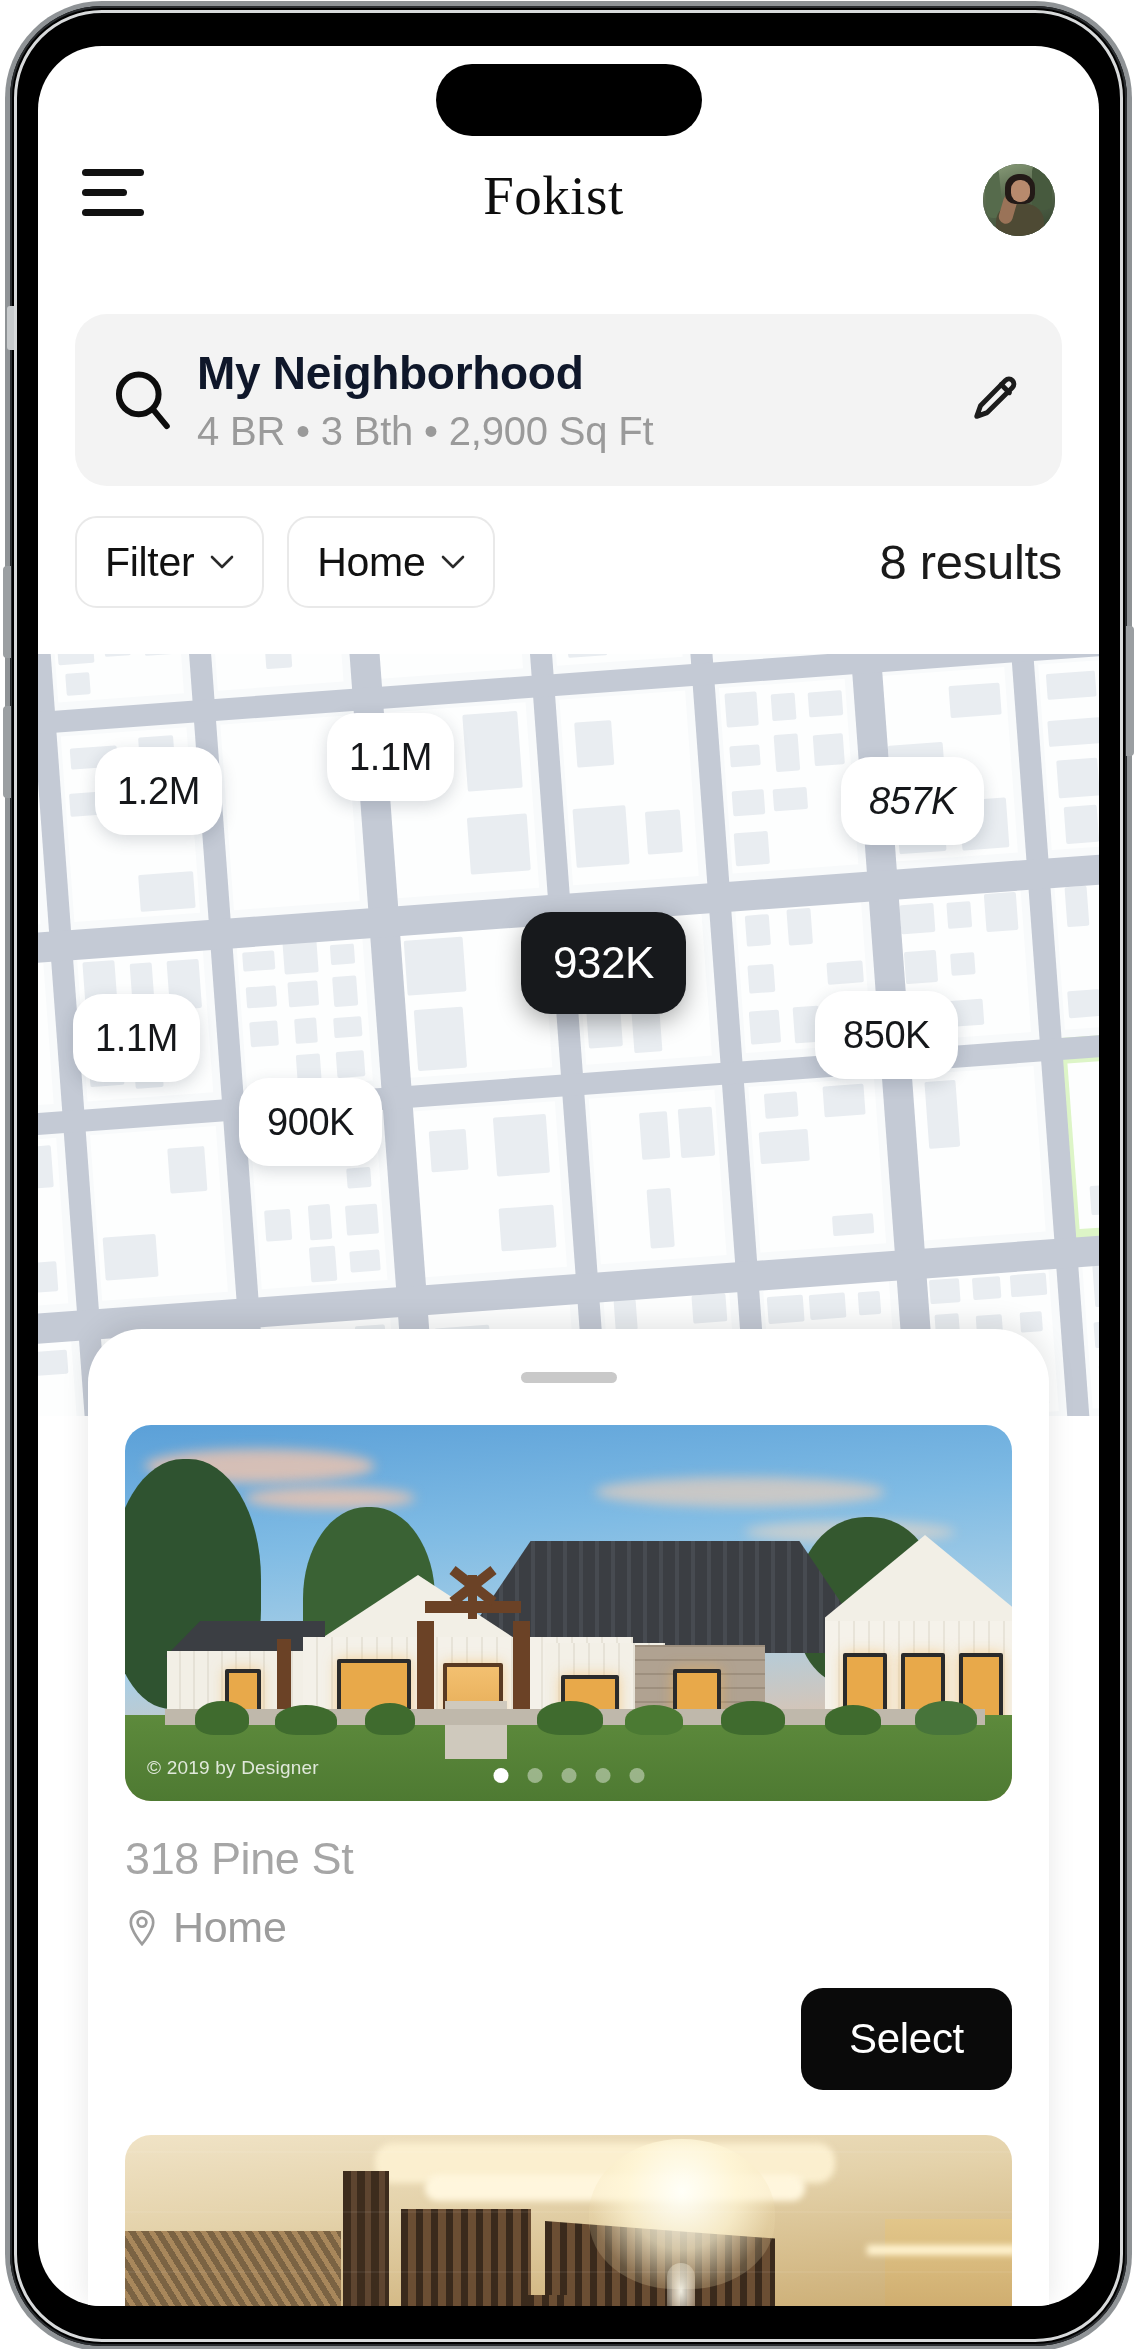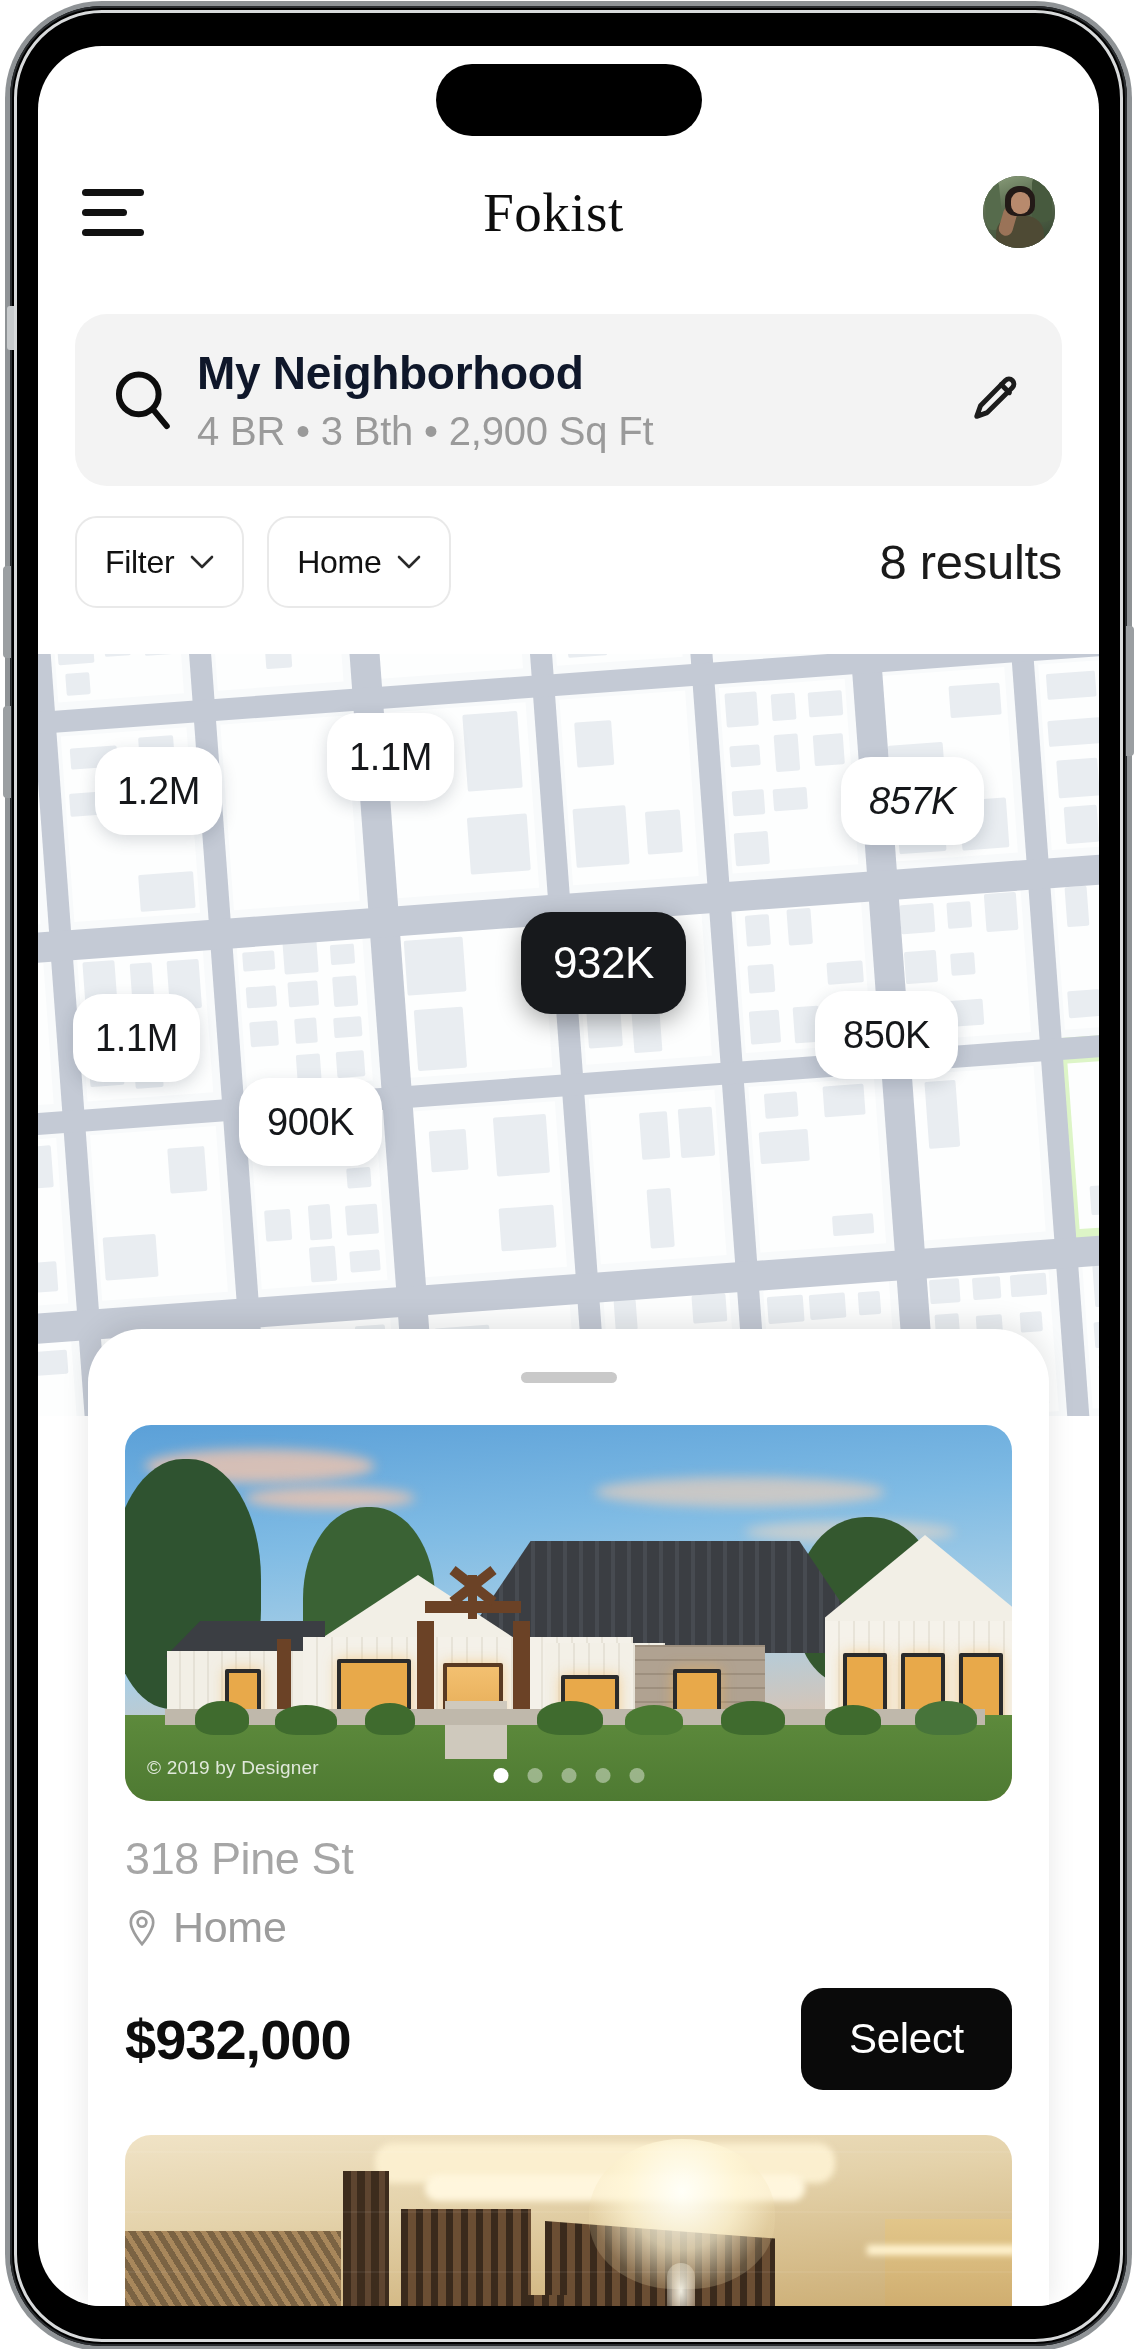--- a/index.html
+++ b/index.html
@@ -60,21 +60,21 @@
     border-radius: 40px;
     z-index: 40;
   }
 
   
   #app-header {
     position: absolute;
     top: 118px; left: 0; right: 0;
     height: 96px;
     display: flex;
-    align-items: center;
+    align-items: flex-start;
     padding: 0 44px;
   }
   #hamburger-button {
     width: 62px; height: 56px;
     display: flex; flex-direction: column;
     justify-content: center; gap: 13px;
     cursor: pointer;
   }
   #hamburger-button .bar { height: 7px; background:#111; border-radius: 4px; width: 100%; }
   #hamburger-button .bar.short { width: 72%; }
@@ -142,21 +142,21 @@
     height: 92px;
     background: #ffffff;
     border: 2px solid #e9e9e9;
     border-radius: 22px;
     display: flex;
     align-items: center;
     gap: 16px;
     padding: 0 28px;
     cursor: pointer;
   }
-  .chip-label { font-size: 32px; font-weight: 400; color: #111; letter-spacing:-0.3px; }
+  .chip-label { font-size: 41px; font-weight: 400; color: #111; letter-spacing:-0.3px; }
   .chevron {
     width: 24px; height: 14px; flex-shrink: 0;
   }
   #results-count {
     margin-left: auto;
     font-size: 49px;
     color: #1a1a1a;
     font-weight: 400;
     letter-spacing: -0.3px;
   }
@@ -697,21 +697,20 @@
 
         <div class="listing-address">318 Pine St</div>
         <div class="listing-type-row">
           <svg width="34" height="40" viewBox="0 0 24 28" fill="none">
             <path d="M12 2.2c-4.4 0-7.9 3.5-7.9 7.9 0 5.9 7.9 15.3 7.9 15.3s7.9-9.4 7.9-15.3c0-4.4-3.5-7.9-7.9-7.9z" stroke="#9d9d9d" stroke-width="1.9"></path>
             <circle cx="12" cy="10" r="3.1" stroke="#9d9d9d" stroke-width="1.9"></circle>
           </svg>
           <span class="listing-type-label">Home</span>
         </div>
         <div class="listing-bottom">
-          <div class="listing-price">$932,000</div>
           <button class="select-button">Select</button>
         </div>
       </div>
 
       <div class="listing-card" id="listing-card-2">
         <div class="listing-photo-2">
           <div class="int-ceiling"></div>
           <div class="int-cove" style="left:250px; top:8px;  width:460px; height:40px; border-radius:18px;"></div>
           <div class="int-cove" style="left:300px; top:40px; width:380px; height:26px; border-radius:14px; background:#fff6dd;"></div>
           <div class="int-panel" style="left:218px; top:36px;  width:46px;  height:180px;

